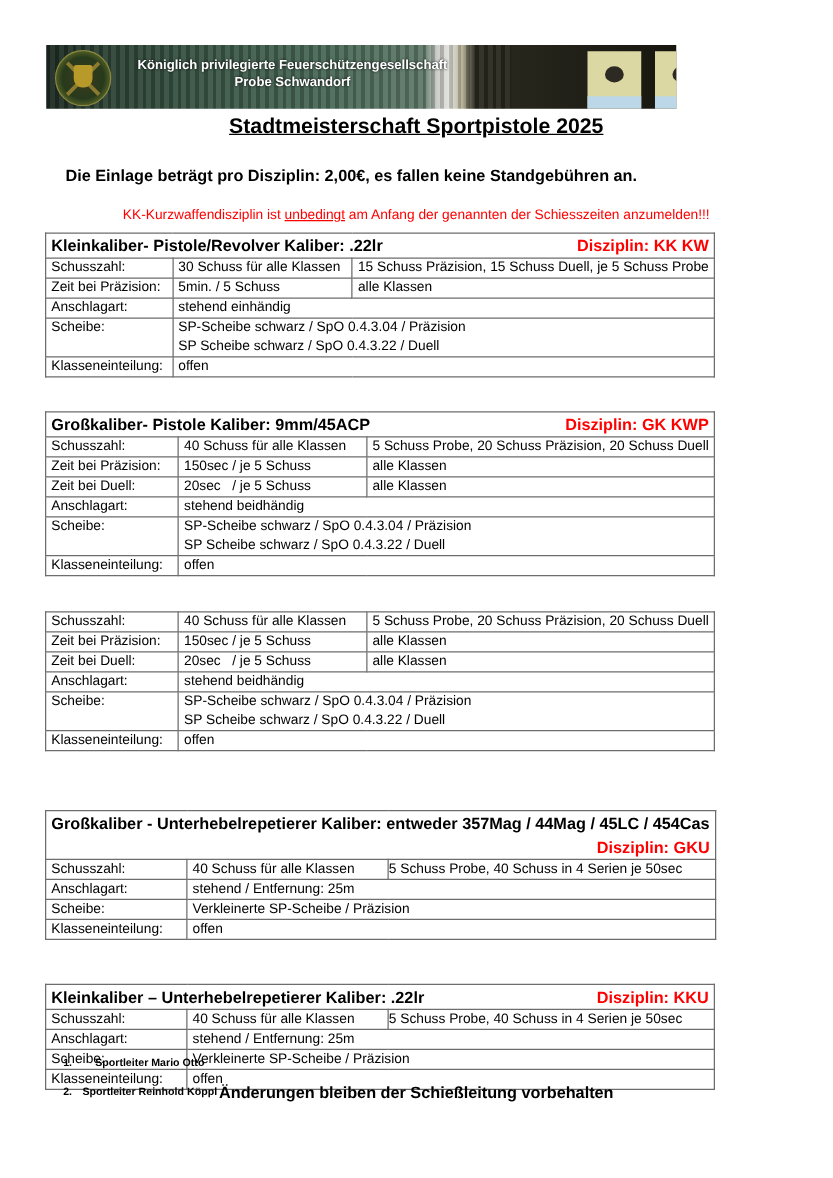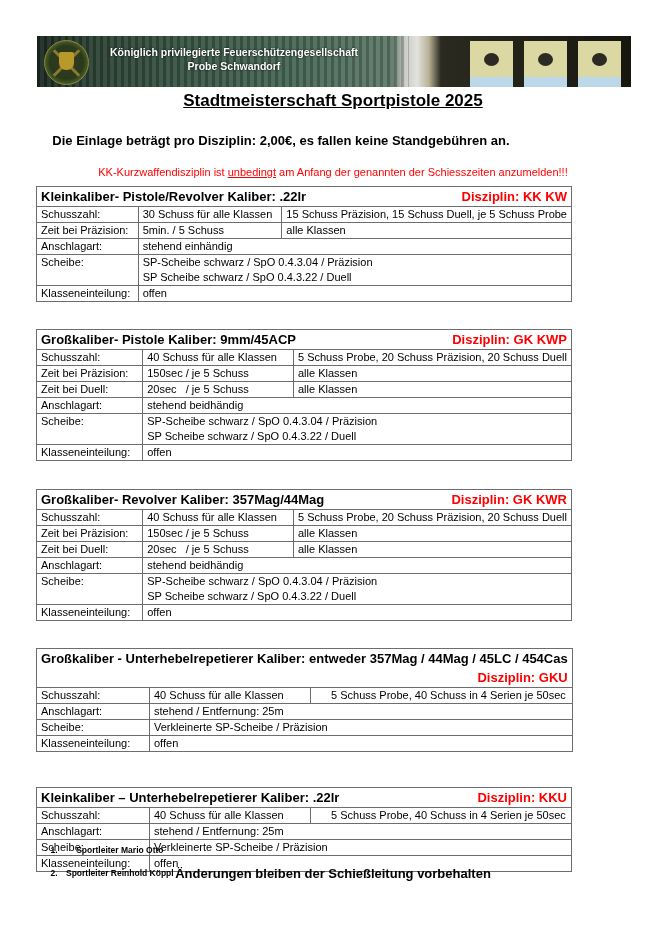--- a/index.html
+++ b/index.html
@@ -1,19 +1,19 @@
 <!DOCTYPE html>
 <html><head>
 <meta charset="utf-8">
 <style>
   html, body { margin: 0; padding: 0; background: #ffffff; }
   body { width: 666px; height: 942px; position: relative; font-family: "Liberation Sans", sans-serif; color: #000; overflow: hidden; }
 
   
-  .banner { position: absolute; left: 37px; top: 36px; width: 594px; height: 51px; overflow: hidden;
+  .banner { position: absolute; left: 37px; top: 36px; width: 504px; height: 51px; overflow: hidden;
     background: linear-gradient(90deg, #1c2a22 0%, #2e4436 10%, #3a5646 25%, #4a6a58 45%, #607a6a 60%, #c9cbc6 62%, #e2e2de 64%, #b6b094 66%, #2a2a20 68%, #171710 100%); }
   .banner .stripes { position: absolute; left: 0; top: 0; width: 372px; height: 100%;
     background: repeating-linear-gradient(90deg, rgba(0,0,0,0.18) 0px, rgba(0,0,0,0.18) 3px, rgba(255,255,255,0.05) 3px, rgba(255,255,255,0.05) 7px); }
   .banner .logo { position: absolute; left: 7px; top: 4px; width: 43px; height: 43px; border-radius: 50%;
     background: radial-gradient(circle, #3c3a1c 0%, #273a1c 55%, #4d5a24 70%, #1d2a18 100%); border: 1px solid #8a8a40; }
   .banner .logo .crest { position: absolute; left: 14px; top: 11px; width: 15px; height: 18px; background: #b89a2a; border-radius: 2px 2px 7px 7px; }
   .banner .logo .x1, .banner .logo .x2 { position: absolute; left: 20px; top: 4px; width: 3px; height: 36px; background: #8b7a30; }
   .banner .logo .x1 { transform: rotate(45deg); }
   .banner .logo .x2 { transform: rotate(-45deg); }
   .banner .btitle { position: absolute; left: 57px; top: 9px; width: 280px; text-align: center; color: #fff; font-weight: bold; font-size: 10.5px; line-height: 14px; text-shadow: 0 0 2px #000; }
@@ -30,21 +30,21 @@
 
   
   table.disc { position: absolute; left: 36px; width: 536px; border-collapse: collapse; font-size: 11px; }
   table.disc td { border: 1px solid #6d6d6d; padding: 0 4px; height: 15px; line-height: 15px; vertical-align: top; white-space: nowrap; }
   table.disc td.head { height: 19px; line-height: 19px; font-size: 13px; font-weight: bold; }
   table.disc td.head .disz { float: right; color: #ff0000; }
   table.disc td.head2 { height: 38px; font-size: 13px; font-weight: bold; line-height: 19px; }
   table.disc td.head2 .disz { display: block; text-align: right; color: #ff0000; }
   .c1 { width: 104px; }
   .c2 { width: 152px; }
-  .c3.indent { padding-left: 20px; }
+  .c3.indent { padding-left: 0; }
 
   
   .changes { position: absolute; left: 0; width: 666px; top: 866px; text-align: center; font-size: 13px; font-weight: bold; }
   ol.leaders { position: absolute; left: 30px; top: 845px; margin: 0; padding-left: 30px; font-size: 8.5px; font-weight: bold; text-align: center; }
   ol.leaders li { margin: 0 0 13px 0; padding-left: 6px; }
 </style>
 </head>
 <body>
 
 <div class="banner">
@@ -142,23 +142,20 @@
       </tr>
   <tr>
         <td class="c1">Klasseneinteilung:</td>
         <td colspan="2">offen</td>
       </tr>
 </tbody>
   </table>
 
 <table class="disc" style="top:489px">
   <tbody>
-      <tr>
-        <td class="head" colspan="3"><span>Großkaliber- Revolver Kaliber: 357Mag/44Mag</span><span class="disz">Disziplin: GK KWR</span></td>
-      </tr>
   <tr>
         <td class="c1">Schusszahl:</td>
         <td class="c2">40 Schuss für alle Klassen</td>
         <td class="c3">5 Schuss Probe, 20 Schuss Präzision, 20 Schuss Duell</td>
       </tr>
   <tr>
         <td class="c1">Zeit bei Präzision:</td>
         <td class="c2">150sec / je 5 Schuss</td>
         <td class="c3">alle Klassen</td>
       </tr>

